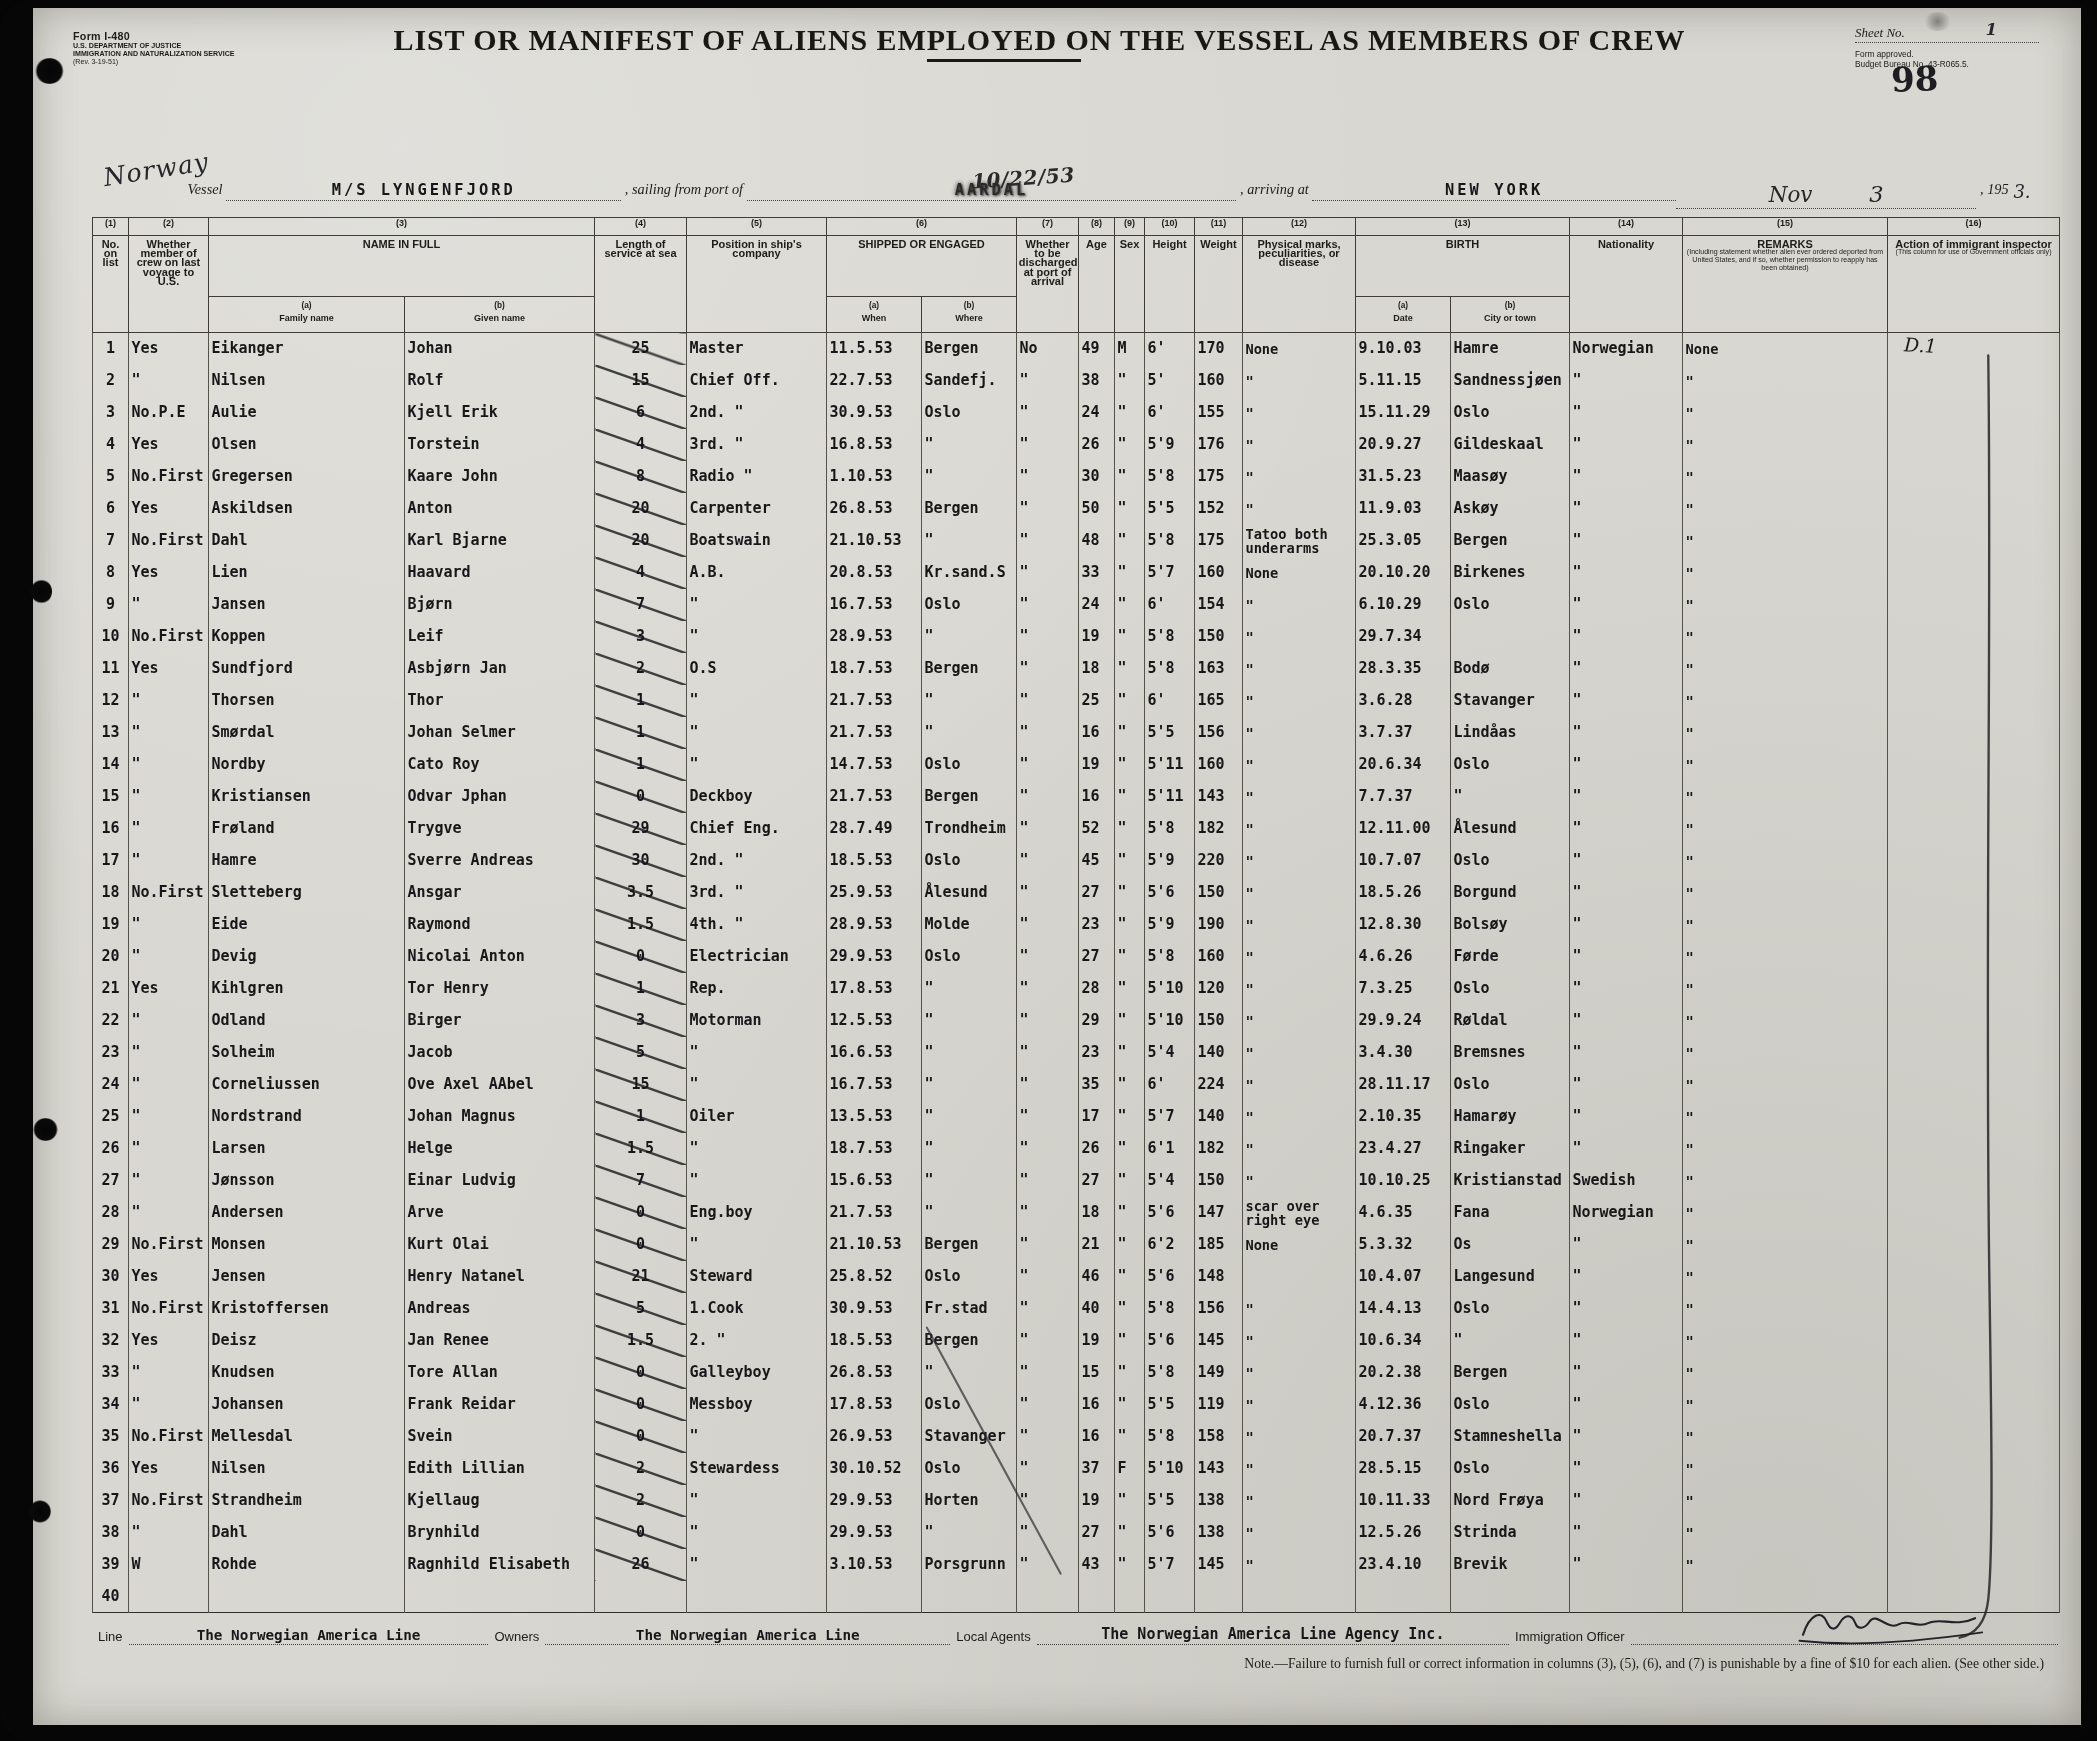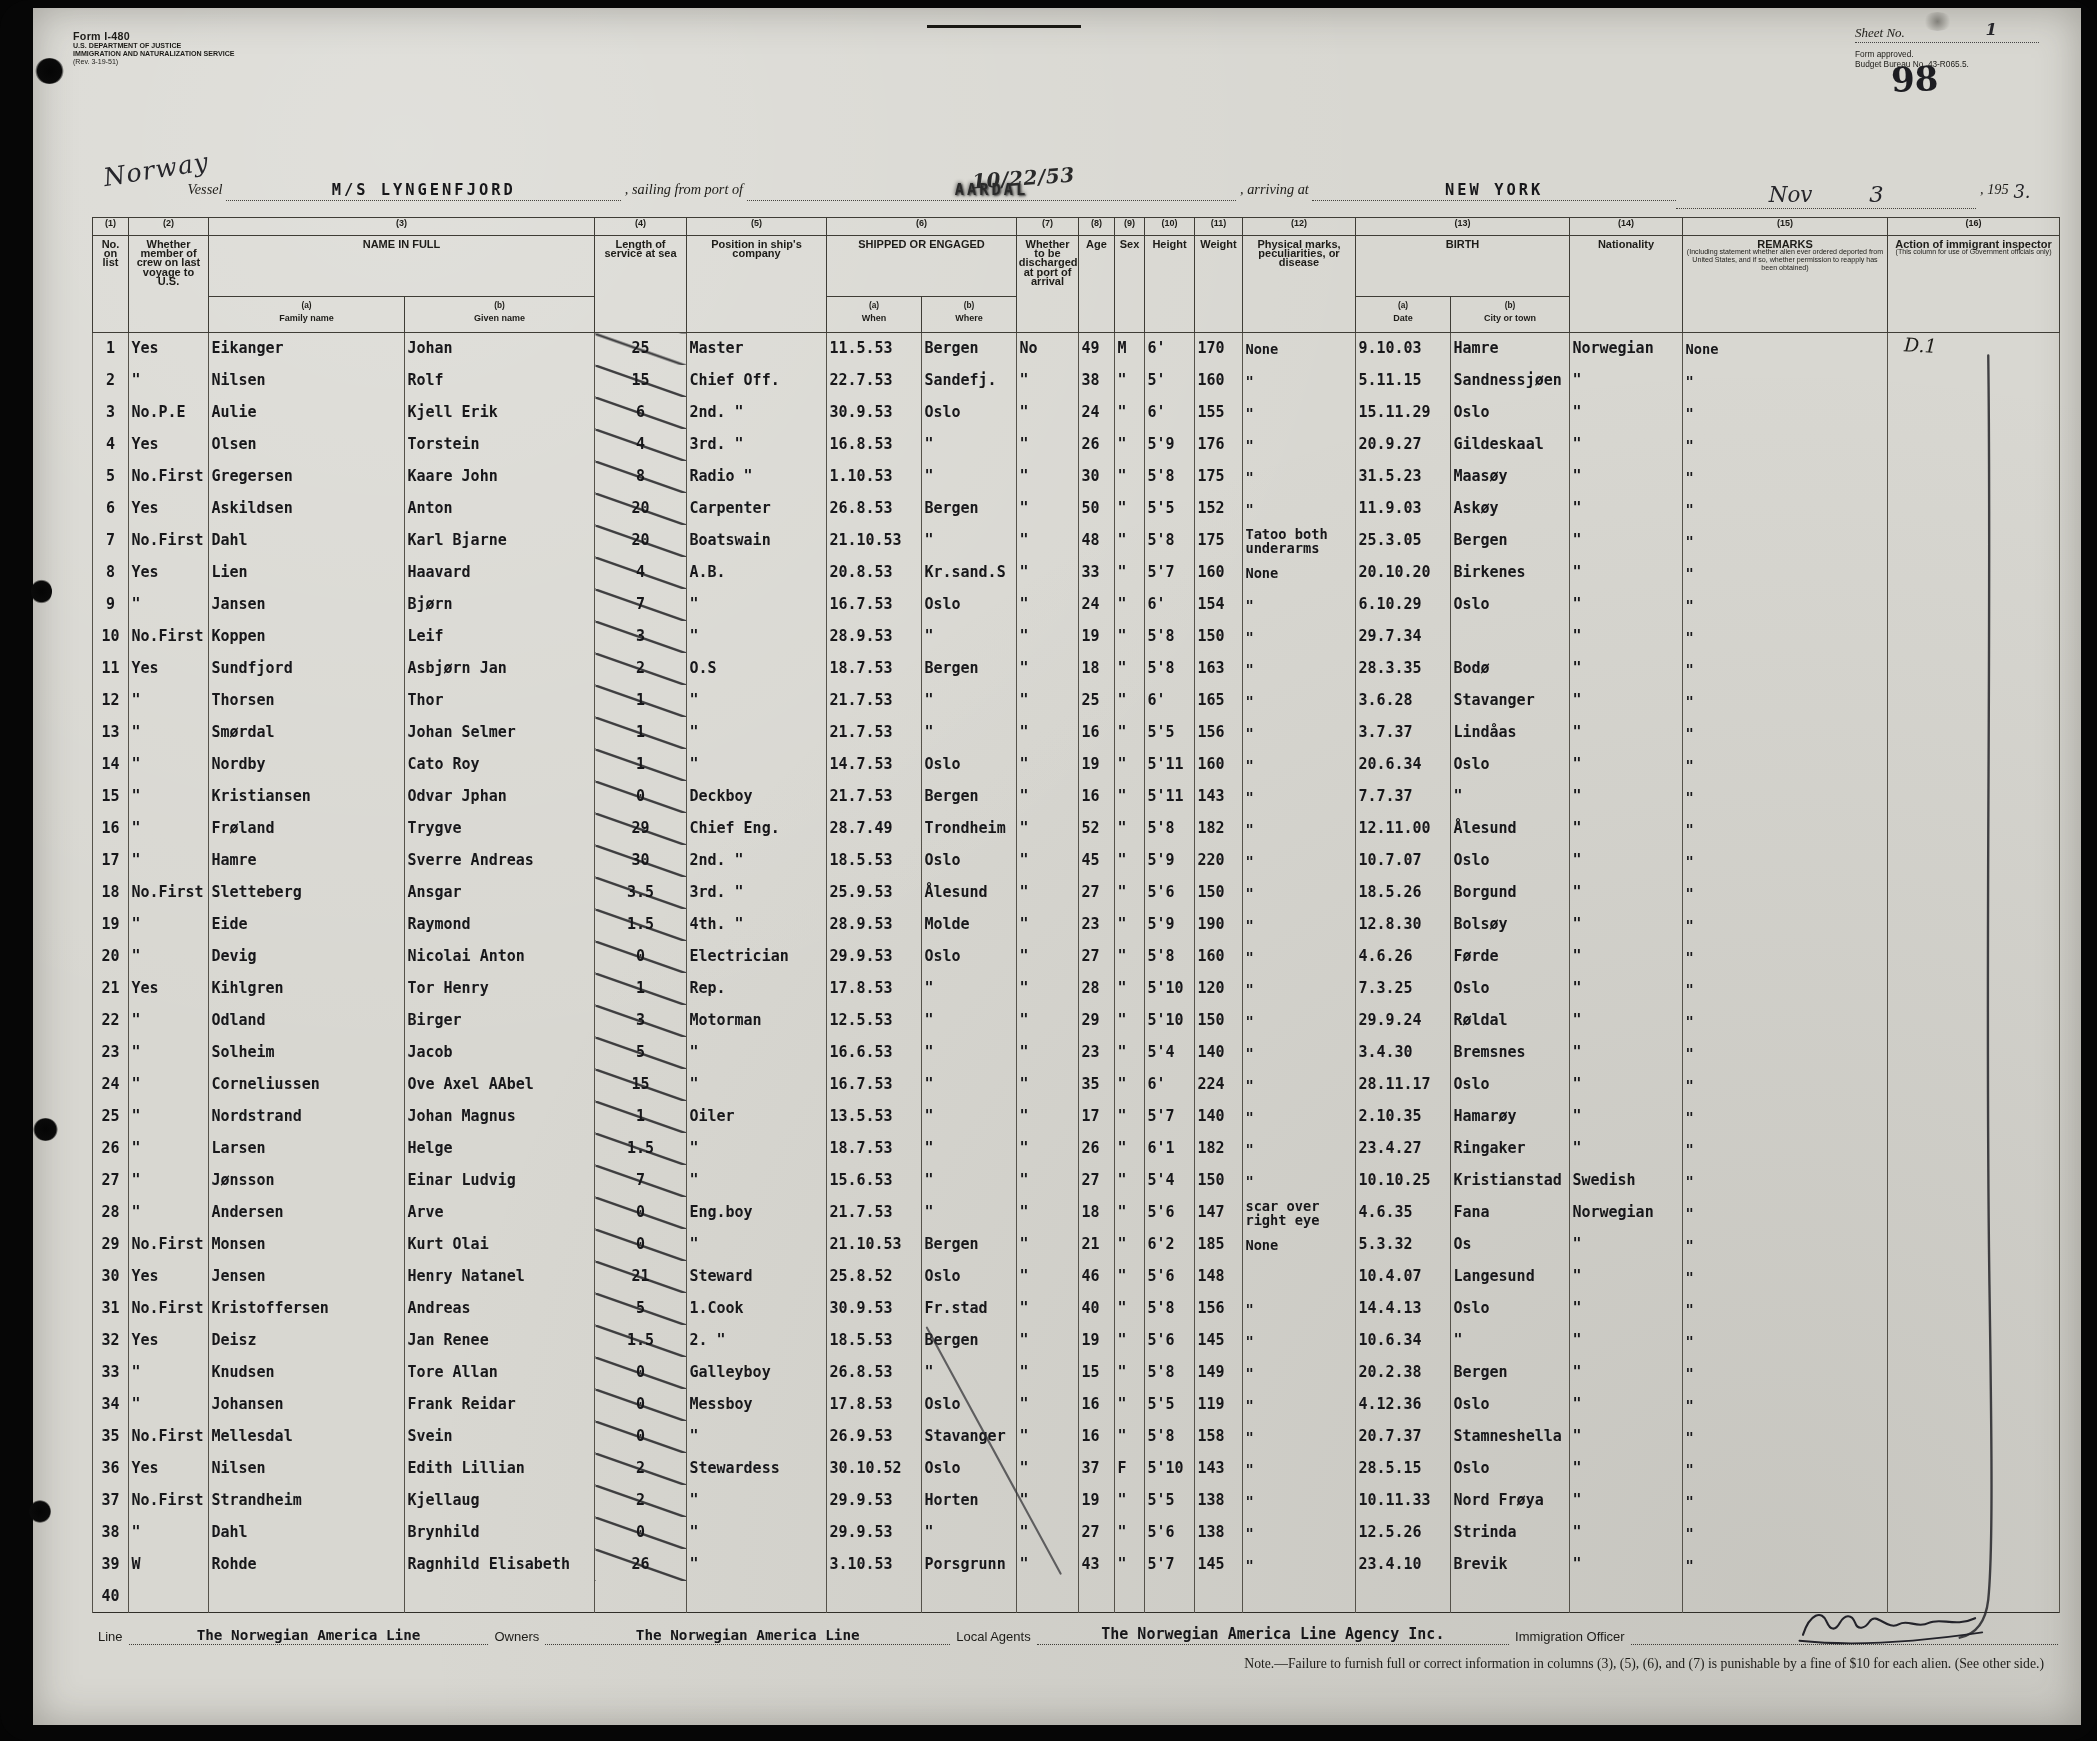--- a/index.html
+++ b/index.html
@@ -100,20 +100,21 @@
   <div class="paper">
 
     <div class="agency">
       <div class="fid">Form I-480</div>
       <div class="dept">U.S. DEPARTMENT OF JUSTICE</div>
       <div class="svc">IMMIGRATION AND NATURALIZATION SERVICE</div>
       <div class="rev">(Rev. 3-19-51)</div>
     </div>
 
     <div class="title-block">
+      <div class="main-title">LIST OR MANIFEST OF ALIENS EMPLOYED ON THE VESSEL AS MEMBERS OF CREW</div>
       <div class="title-underline"></div>
     </div>
 
     <div class="sheet-block">
       <div class="sheet-line1">
         <span>Sheet No.</span>
         <span class="sheet-no-val hand">1</span>
       </div>
       <div class="approved">
         <div>Form approved.</div>

